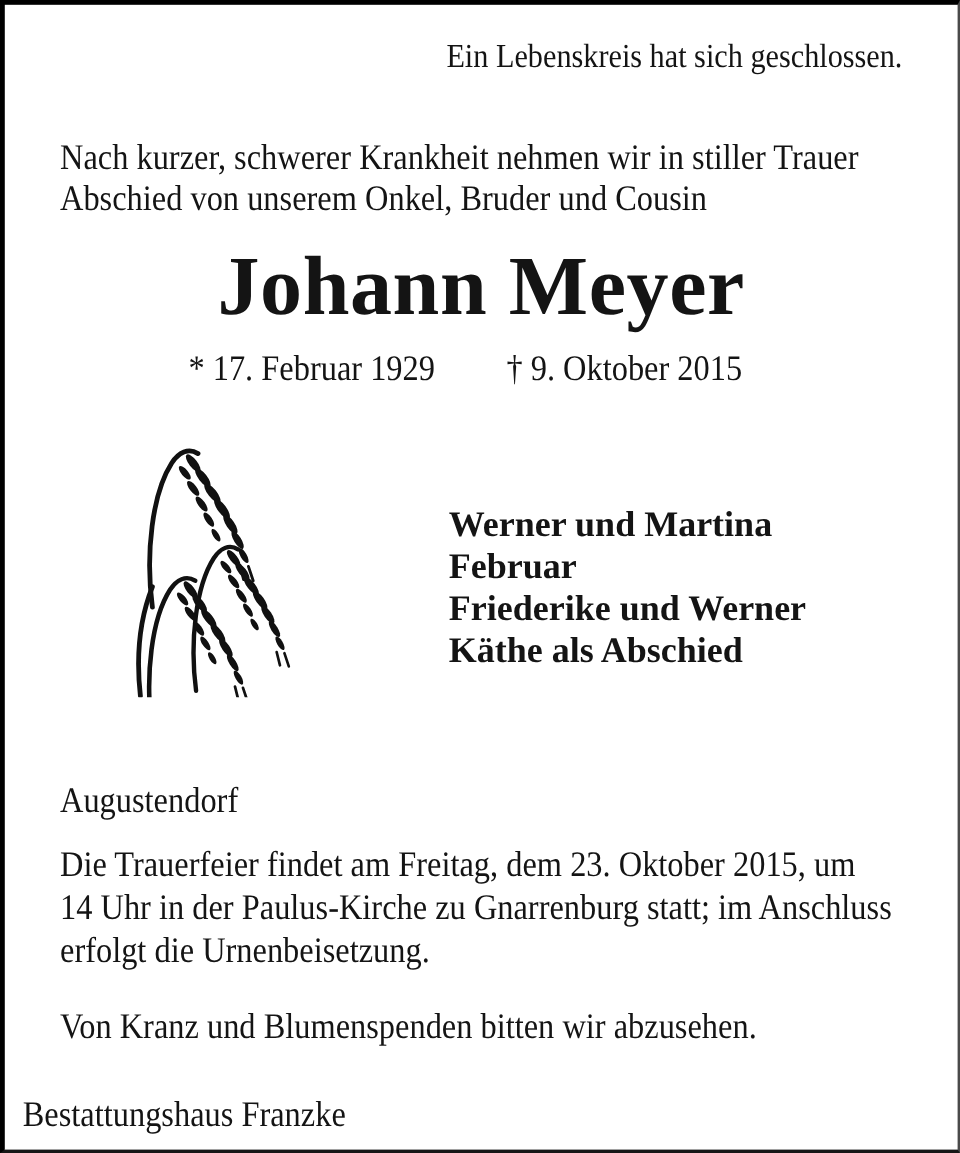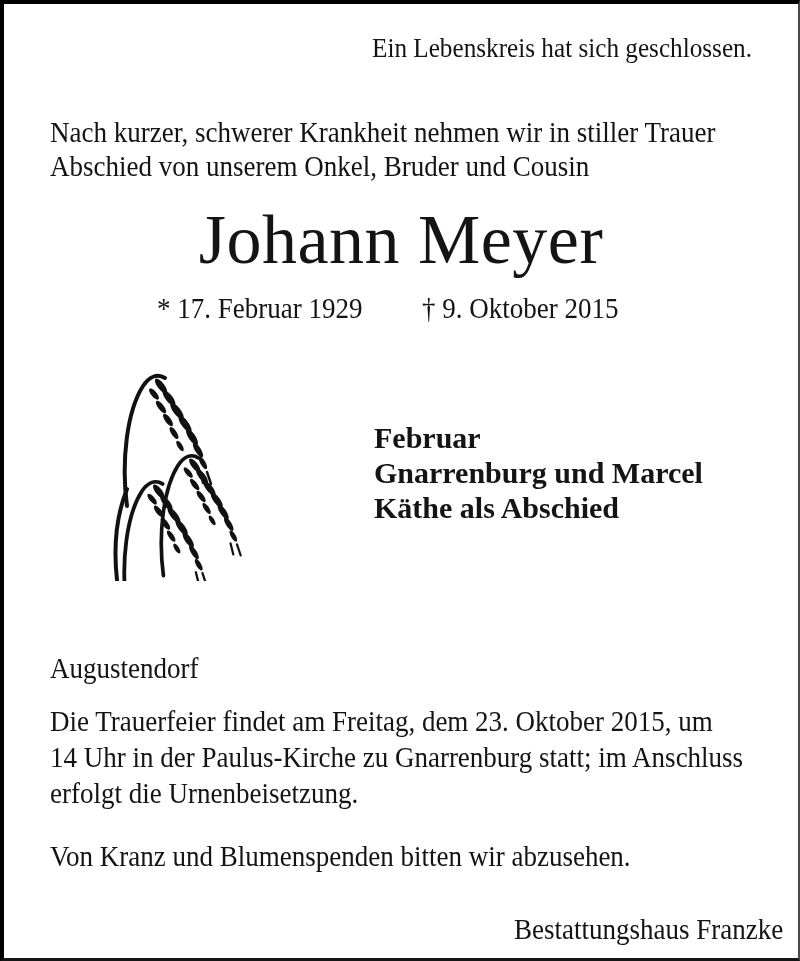--- a/index.html
+++ b/index.html
@@ -28,21 +28,21 @@
   .cond-c { display: inline-block; transform: scaleX(0.9); transform-origin: 50% 0; white-space: nowrap; }
 
   .tagline { top: 29px; left: 368px; font-size: 28px; line-height: 30px; }
   .intro { top: 111px; left: 46px; font-size: 30px; line-height: 34px; }
   .intro .line { white-space: nowrap; }
 
   .name-wrap { top: 198px; left: 0; width: 100%; text-align: center; }
   .deceased-name {
     font-size: 70px;
     line-height: 76px;
-    font-weight: normal;
+    font-weight: bold;
     letter-spacing: 0.5px;
     white-space: nowrap;
   }
 
   .birth { top: 287px; left: 153px; font-size: 30px; line-height: 34px; }
   .death { top: 287px; left: 418px; font-size: 30px; line-height: 34px; }
 
   .wheat { top: 360px; left: 93px; width: 148px; height: 217px; }
   .wheat .stem { fill: none; stroke: #111; stroke-width: 4; stroke-linecap: round; }
   .wheat ellipse { fill: #111; }
@@ -51,21 +51,21 @@
   .mourners { top: 416px; left: 370px; font-size: 30px; font-weight: bold; line-height: 35px; }
   .mourners .line { white-space: nowrap; }
 
   .location { top: 647px; left: 46px; font-size: 30px; line-height: 34px; }
 
   .service { top: 699px; left: 46px; font-size: 30px; line-height: 36px; }
   .service .line { white-space: nowrap; }
 
   .donation { top: 835px; left: 46px; font-size: 30px; line-height: 34px; }
 
-  .home-wrap { top: 908px; left: 0; width: 100%; text-align: right; }
+  .home-wrap { top: 908px; left: 0; width: 100%; text-align: left; }
   .funeral-home { font-size: 30px; line-height: 34px; }
 </style>
 </head>
 <body>
 
 <div class="page">
 
   <div class="abs serif tagline cond">Ein Lebenskreis hat sich geschlossen.</div>
 
   <div class="abs serif intro cond">
@@ -101,22 +101,23 @@
         <line class="awn" x1="43" y1="95" x2="46" y2="107"></line>
       </g>
     </defs>
     <use href="#ear" transform="translate(60,12)"></use>
     <use href="#ear" transform="translate(94,92) scale(0.92)"></use>
     <use href="#ear" transform="translate(58,118) scale(0.95)"></use>
     <path class="stem" d="M20,216 C16,180 20,150 30,125"></path>
   </svg>
 
   <div class="abs serif mourners">
+    <div class="line">Werner und Martina</div>
     <div class="line">Februar</div>
-    <div class="line">Gnarrenburg und Marcel</div>
+    <div class="line">Friederike und Werner</div>
     <div class="line">Käthe als Abschied</div>
   </div>
 
   <div class="abs serif location cond">Augustendorf</div>
 
   <div class="abs serif service cond">
     <div class="line">Die Trauerfeier findet am Freitag, dem 23. Oktober 2015, um</div>
     <div class="line">14 Uhr in der Paulus-Kirche zu Gnarrenburg statt; im Anschluss</div>
     <div class="line">erfolgt die Urnenbeisetzung.</div>
   </div>

